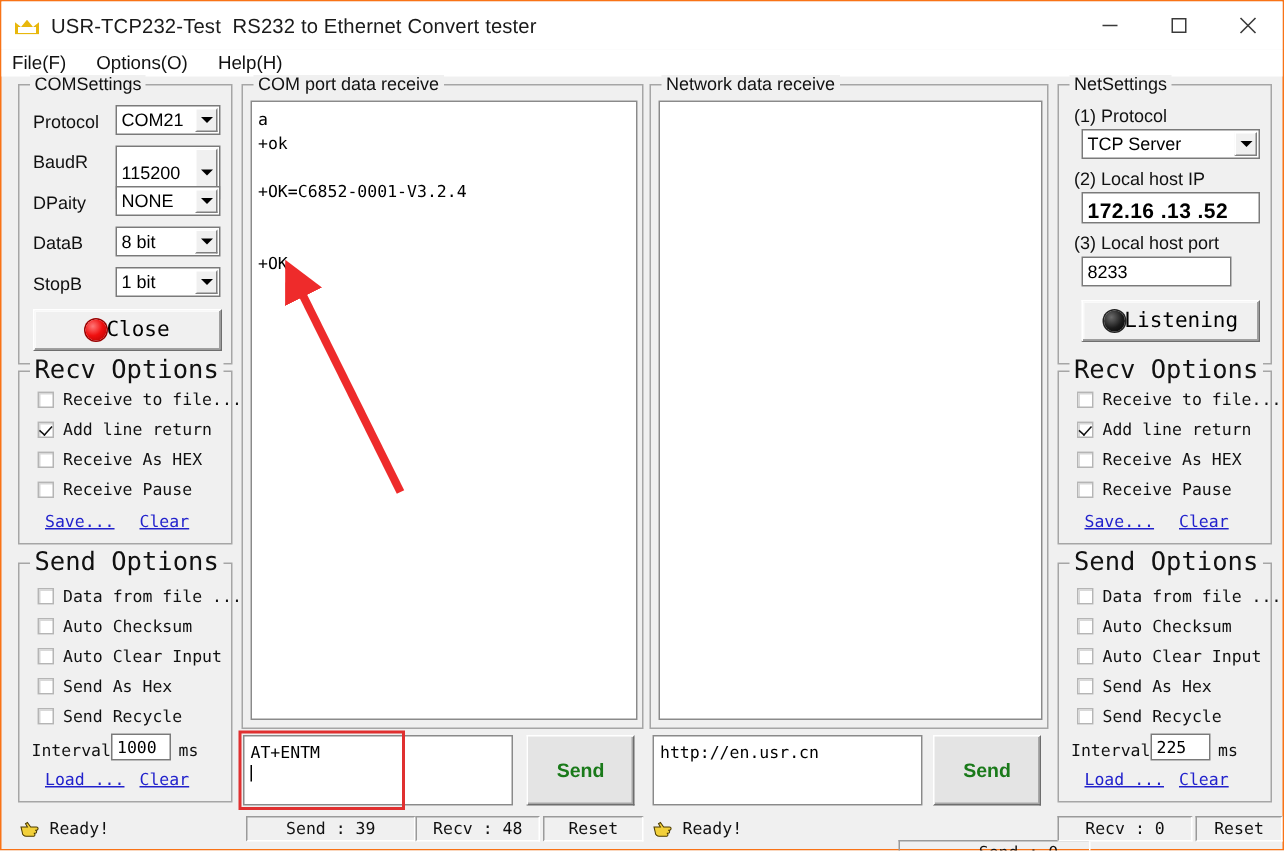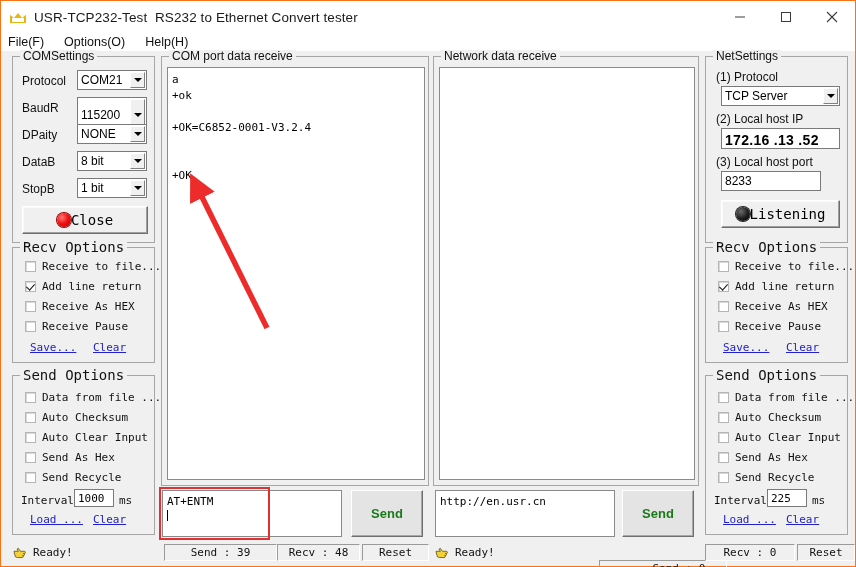--- a/index.html
+++ b/index.html
@@ -101,21 +101,21 @@
     top: -7px; left: 7px;
     background: #f0f0f0;
     padding: 0 3px;
     font-size: 12px;
     color: #111;
     white-space: pre;
     line-height: 12px;
   }
   .group.mono > .legend {
     font-family: "DejaVu Sans Mono", monospace;
-    font-size: 14px;
+    font-size: 17px;
   }
 
   
   .lbl {
     position: absolute;
     font-size: 12px;
     color: #111;
     white-space: pre;
   }
   .lbl.mono {

